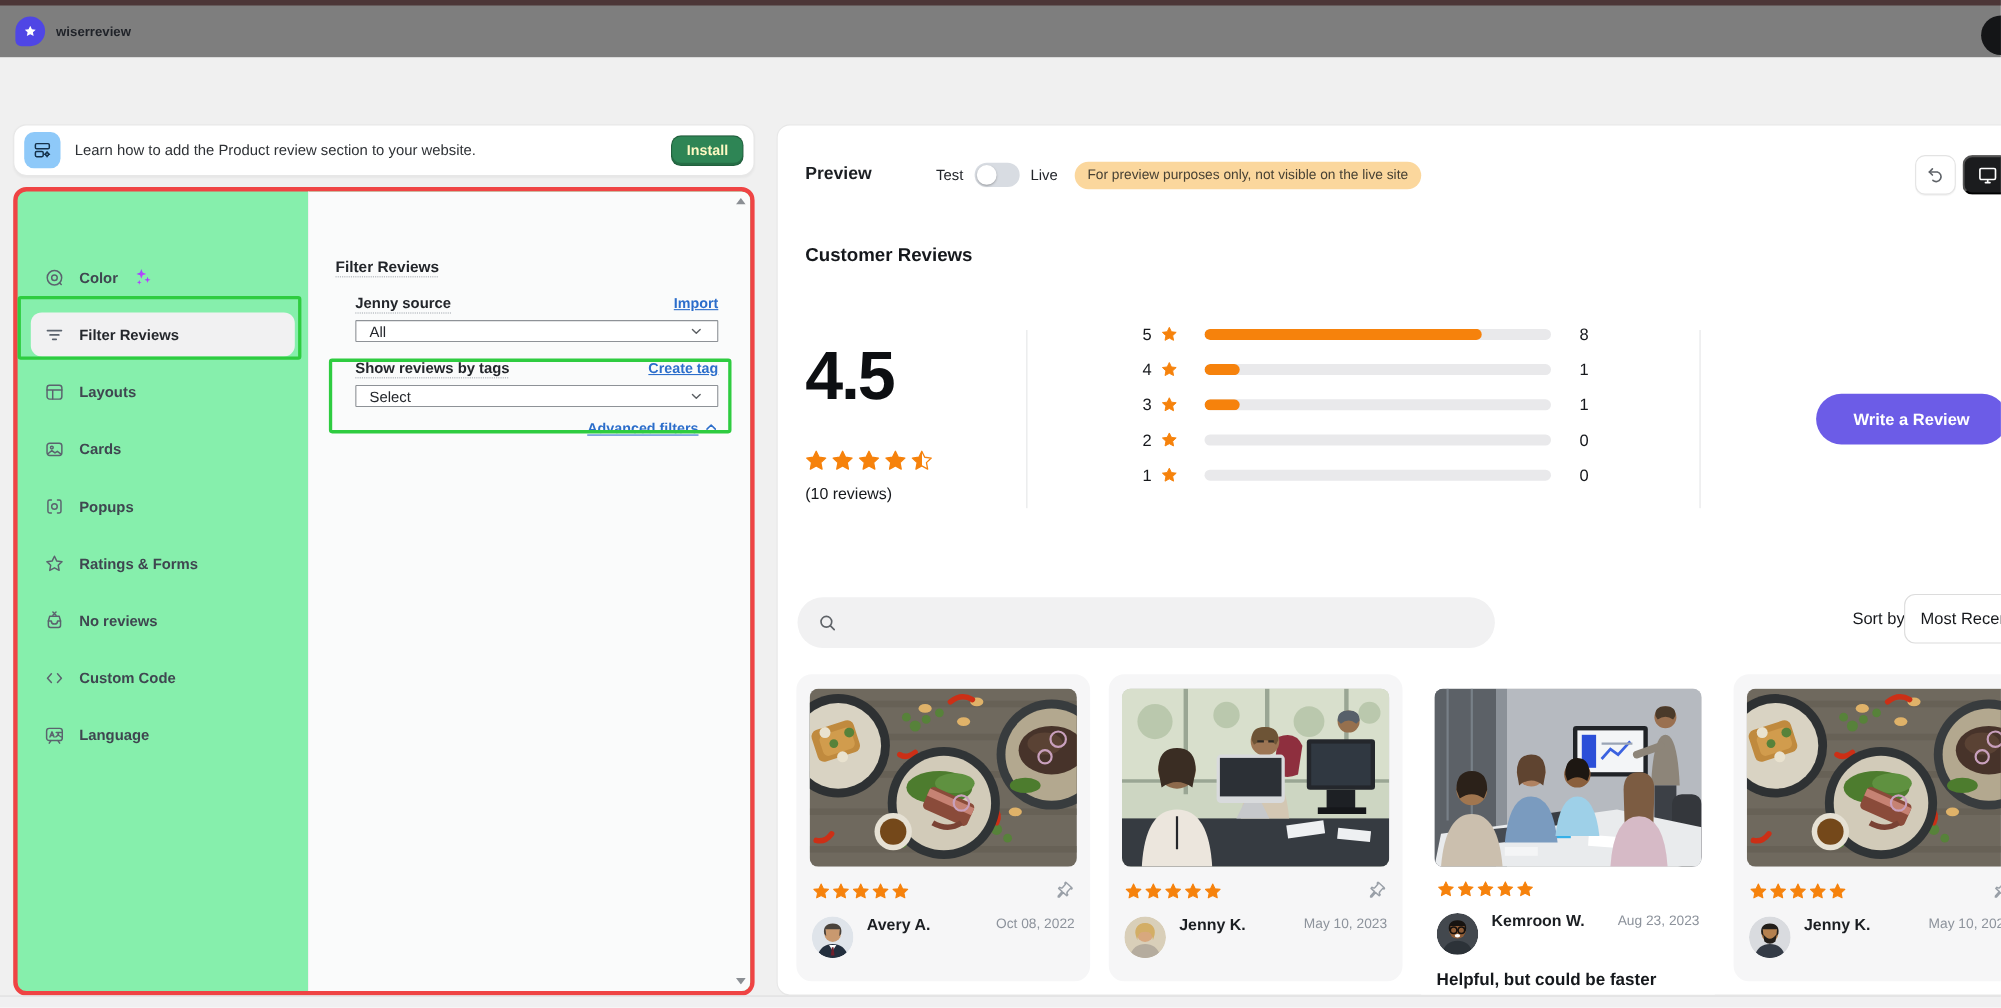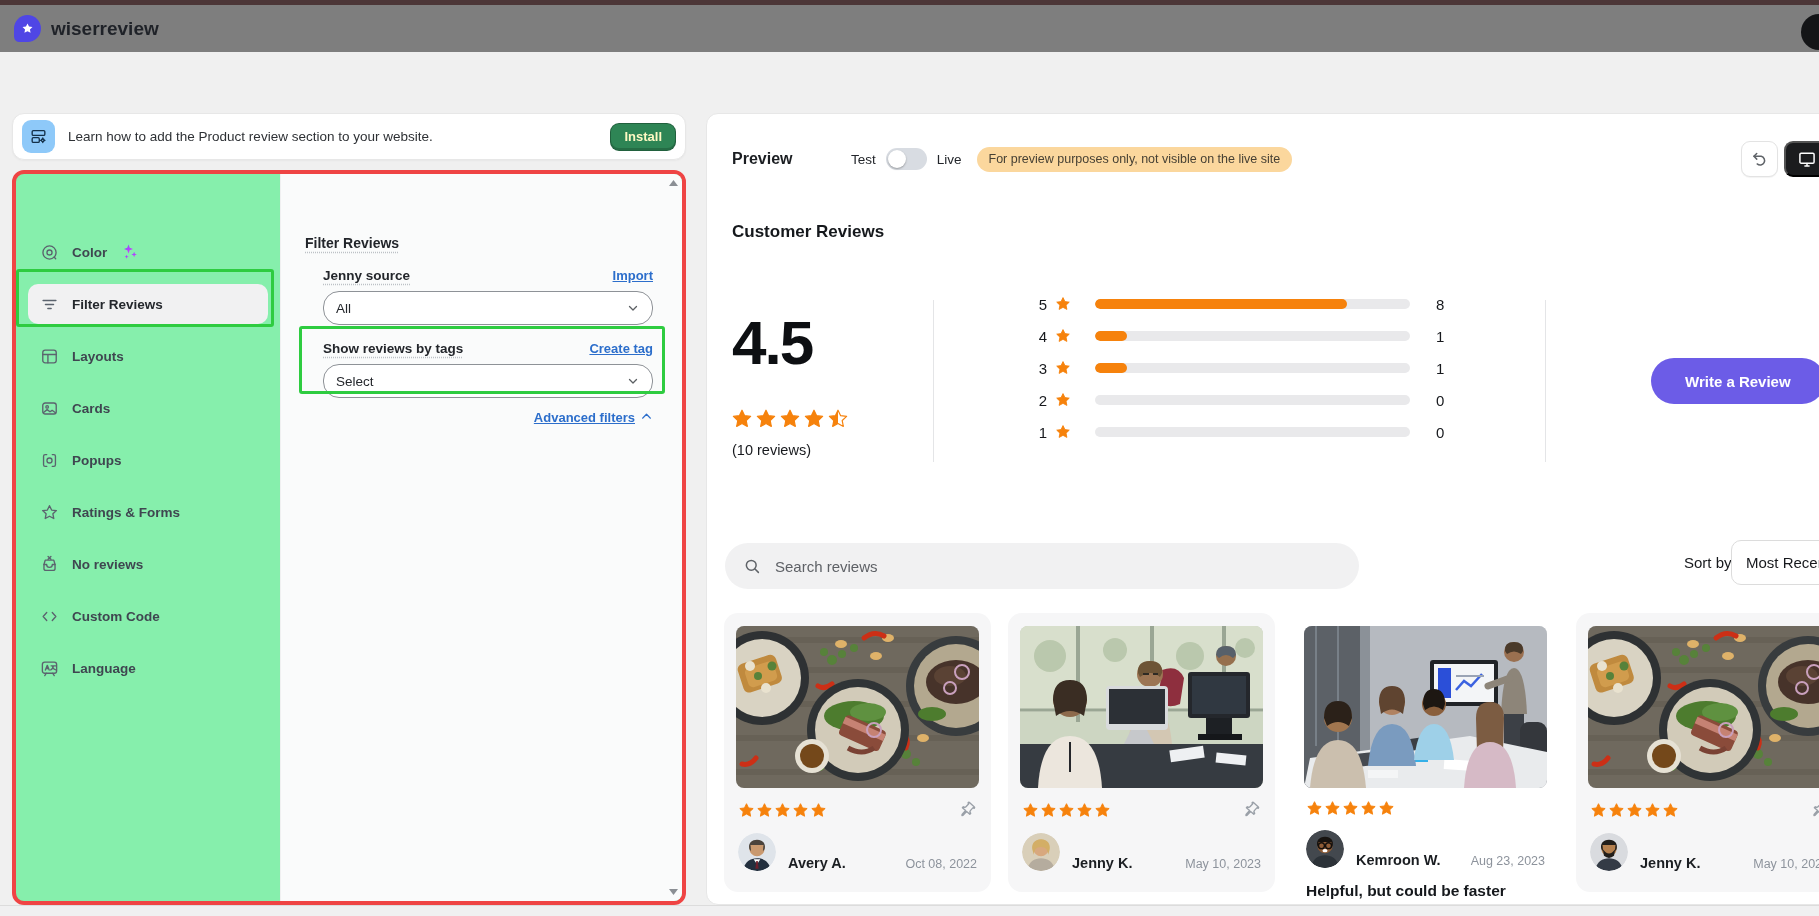--- a/index.html
+++ b/index.html
@@ -12,21 +12,21 @@
   html,body{margin:0;padding:0}
   body{width:1819px;height:916px;position:relative;overflow:hidden;background:#f0f0f0;
        font-family:"Liberation Sans",sans-serif;color:#202328}
   svg{display:block}
 
   
   .topbar{position:absolute;left:0;top:0;width:100%;height:52px;background:var(--topbar-gray);
           border-top:5px solid var(--top-strip);display:flex;align-items:center;padding-left:14px}
   .logo-badge{width:27px;height:27px;border-radius:50% 50% 50% 20%;background:var(--brand-indigo);
               display:flex;align-items:center;justify-content:center;flex:none}
-  .brand{margin-left:10px;font-size:19px;font-weight:700;color:#1f2228}
+  .brand{margin-left:10px;font-size:12px;font-weight:700;color:#1f2228}
   .topbar-avatar{position:absolute;top:9px;left:1801px;width:36px;height:36px;border-radius:50%;background:#141517}
 
   
   .banner{position:absolute;left:12px;top:113px;width:674px;height:47px;background:#fff;
           border:1px solid #e7e7e7;border-radius:12px;display:flex;align-items:center;
           padding:0 9px;box-shadow:0 1px 2px rgba(0,0,0,.04)}
   .banner-icon{width:33px;height:33px;border-radius:9px;background:var(--banner-icon-bg);
                display:flex;align-items:center;justify-content:center;color:#143049;flex:none}
   .banner-text{margin-left:13px;font-size:13.5px;color:#2e3135;flex:1}
   .install-btn{height:28px;padding:0 13px;margin-right:0;border-radius:9px;background:var(--install-green);
@@ -46,21 +46,21 @@
 
   .filter-pane{flex:1;background:#fafbfb;border-left:1px solid #f0f0f1;position:relative;
                padding:60px 0 0 24px}
   .fp-title{font-size:14px;font-weight:700;color:#22252a;display:inline-block;
             text-decoration:underline dotted #bdc1c6;text-underline-offset:4px}
   .fp-group{margin-left:18px;width:330px}
   .fp-row{display:flex;align-items:center;justify-content:space-between;margin-top:16px}
   .fp-label{font-size:13.5px;font-weight:600;color:#23262b;
             text-decoration:underline dotted #bdc1c6;text-underline-offset:4px}
   .fp-link{font-size:13px;font-weight:700;color:var(--link-blue);text-decoration:underline;cursor:pointer}
-  .fp-select{margin-top:8px;height:34px;border:1px solid #8e9297;border-radius:16px;background:#fff;
+  .fp-select{margin-top:8px;height:20px;border:1px solid #8e9297;border-radius:1px;background:#fff;
              display:flex;align-items:center;justify-content:space-between;padding:0 12px;
              font-size:13.5px;color:#24272c;cursor:pointer}
   .fp-select .chev{color:#5b5f63;display:flex}
   .fp-advanced{display:flex;justify-content:flex-end;align-items:flex-start;gap:5px;margin-top:12px;
                width:330px;margin-left:18px}
   .scroll-col{position:absolute;right:3px;top:6px;bottom:6px;width:12px;display:flex;
               flex-direction:column;justify-content:space-between;align-items:center}
   .scroll-arrow{color:#8b8f94;display:flex}
 
   
@@ -113,21 +113,21 @@
                border-radius:10px;background:#fff;display:flex;align-items:center;padding:0 14px;
                font-size:15px;color:#17191d;cursor:pointer;white-space:nowrap;overflow:hidden}
 
   .cards-row{position:absolute;left:17px;top:499px;display:flex;gap:17px}
   .review-card{width:267px;height:279px;border-radius:14px;background:#f6f6f7;padding:13px 12px 0;flex:none}
   .review-card.highlight{background:#fff;height:406px}
   .rc-img{width:243px;height:162px;border-radius:8px;overflow:hidden;background:#ddd}
   .rc-stars-row{display:flex;align-items:center;margin-top:12px;padding:0 2px}
   .rc-stars{display:flex;gap:1px}
   .rc-pin{margin-left:auto;color:#9aa0a8;display:flex;cursor:pointer}
-  .rc-meta{display:flex;align-items:flex-end;margin-top:13px;padding:0 2px}
+  .rc-meta{display:flex;align-items:flex-start;margin-top:13px;padding:0 2px}
   .rc-avatar{width:38px;height:38px;border-radius:50%;overflow:hidden;flex:none}
   .rc-name{margin-left:12px;font-size:14.5px;font-weight:600;color:#1b1e22}
   .rc-date{margin-left:auto;font-size:12.5px;color:#8d939c}
   .rc-title{margin-top:14px;font-size:15.5px;font-weight:700;color:#15181c;padding:0 2px;display:none}
   .review-card.highlight .rc-title{display:block}
 
   .bottom-strip{position:absolute;left:0;bottom:0;width:100%;height:11px;background:#f0f0f1;
                 border-top:1px solid #dcdcdc}
 </style>
 </head>
@@ -489,21 +489,20 @@
   <div class="vdiv vdiv2"></div>
   <button class="write-btn">Write a Review</button>
 
   <div class="search-bar">
     <span id="search-icon">
         <svg width="18" height="18" viewBox="0 0 24 24" fill="none" stroke="#5f6368" stroke-width="2" stroke-linecap="round">
           <circle cx="11" cy="11" r="6.5"></circle>
           <path d="M16 16l4.5 4.5"></path>
         </svg>
       </span>
-    <input class="search-input" placeholder="Search reviews" style="">
   </div>
   <span class="sort-label">Sort by:</span>
   <div class="sort-select">
     <span>Most Recent</span>
   </div>
 
   <div class="cards-row" id="cards-row">
       <div class="review-card">
     <div class="rc-img">
           <svg viewBox="0 0 243 162" width="100%" height="100%" preserveAspectRatio="xMidYMid slice">

